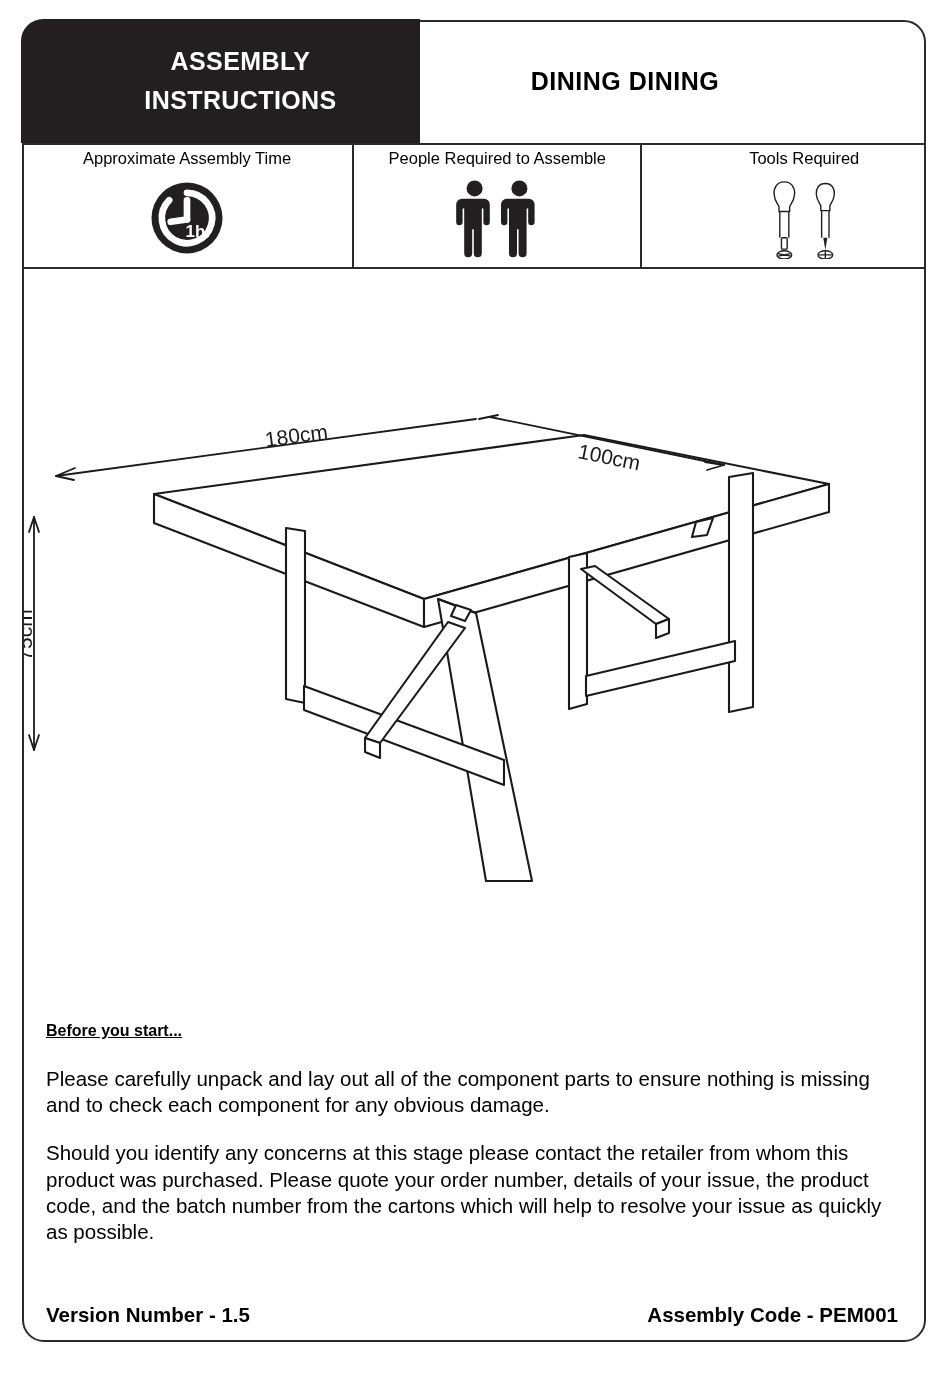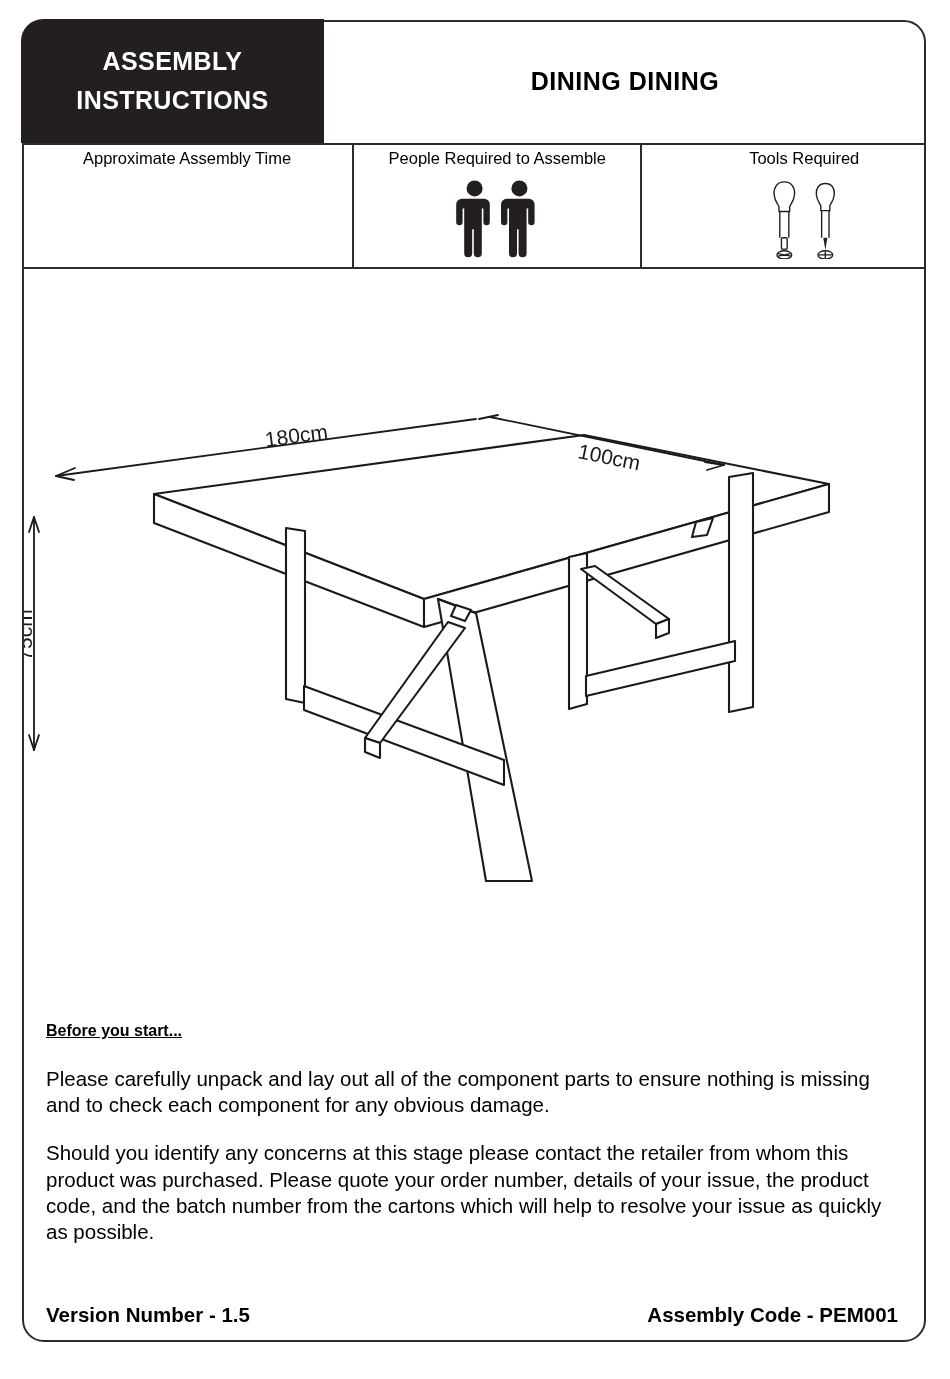--- a/index.html
+++ b/index.html
@@ -31,30 +31,31 @@
     border-radius: 22px;
     box-sizing: border-box;
     pointer-events: none;
   }
 
   
   .header-black {
     position: absolute;
     left: 21px;
     top: 19px;
-    width: 303px;
+    width: 359px;
     height: 124px;
     background: #231f20;
     border-top-left-radius: 22px;
     display: flex;
     flex-direction: column;
     align-items: center;
     justify-content: center;
     color: #ffffff;
     z-index: 3;
+    padding-left: 40px;
   }
   .header-black .line {
     font-size: 25px;
     font-weight: bold;
     letter-spacing: 0.4px;
     line-height: 1.55;
   }
   .header-title {
     position: absolute;
     left: 324px;
@@ -175,20 +176,29 @@
 
   <div class="header-title">DINING DINING</div>
 
   <div class="hrule r1"></div>
   <div class="hrule r2"></div>
 
   <div class="icon-row">
 
     <div class="icon-cell c1">
       <div class="cap">Approximate Assembly Time</div>
+      <div class="icon-art">
+        <svg width="74" height="74" viewBox="0 0 100 100" aria-hidden="true">
+          <circle cx="50" cy="50" r="48" fill="#231f20"></circle>
+          <path d="M50 16 a34 34 0 1 1 -24.04 9.96" fill="none" stroke="#ffffff" stroke-width="9" stroke-linecap="round"></path>
+          <path d="M50 52 L50 26" fill="none" stroke="#ffffff" stroke-width="9" stroke-linecap="round"></path>
+          <path d="M50 52 L28 55" fill="none" stroke="#ffffff" stroke-width="9" stroke-linecap="round"></path>
+          <text x="66" y="76" fill="#ffffff" font-family="Liberation Sans, sans-serif" font-size="23" font-weight="bold" text-anchor="middle">1hr</text>
+        </svg>
+      </div>
     </div>
 
     <div class="icon-cell c2">
       <div class="cap">People Required to Assemble</div>
       <div class="icon-art">
         <svg width="96" height="80" viewBox="0 0 120 100" aria-hidden="true">
           <g fill="#231f20">
 
             <circle cx="32" cy="13" r="10"></circle>
             <path d="M20 26 h24 a7 7 0 0 1 7 7 v22 a4 4 0 0 1 -8 0 v-17 h-2 v56 a5 5 0 0 1 -10 0 v-30 h-2 v30 a5 5 0 0 1 -10 0 v-56 h-2 v17 a4 4 0 0 1 -8 0 v-22 a7 7 0 0 1 7 -7 z"></path>

